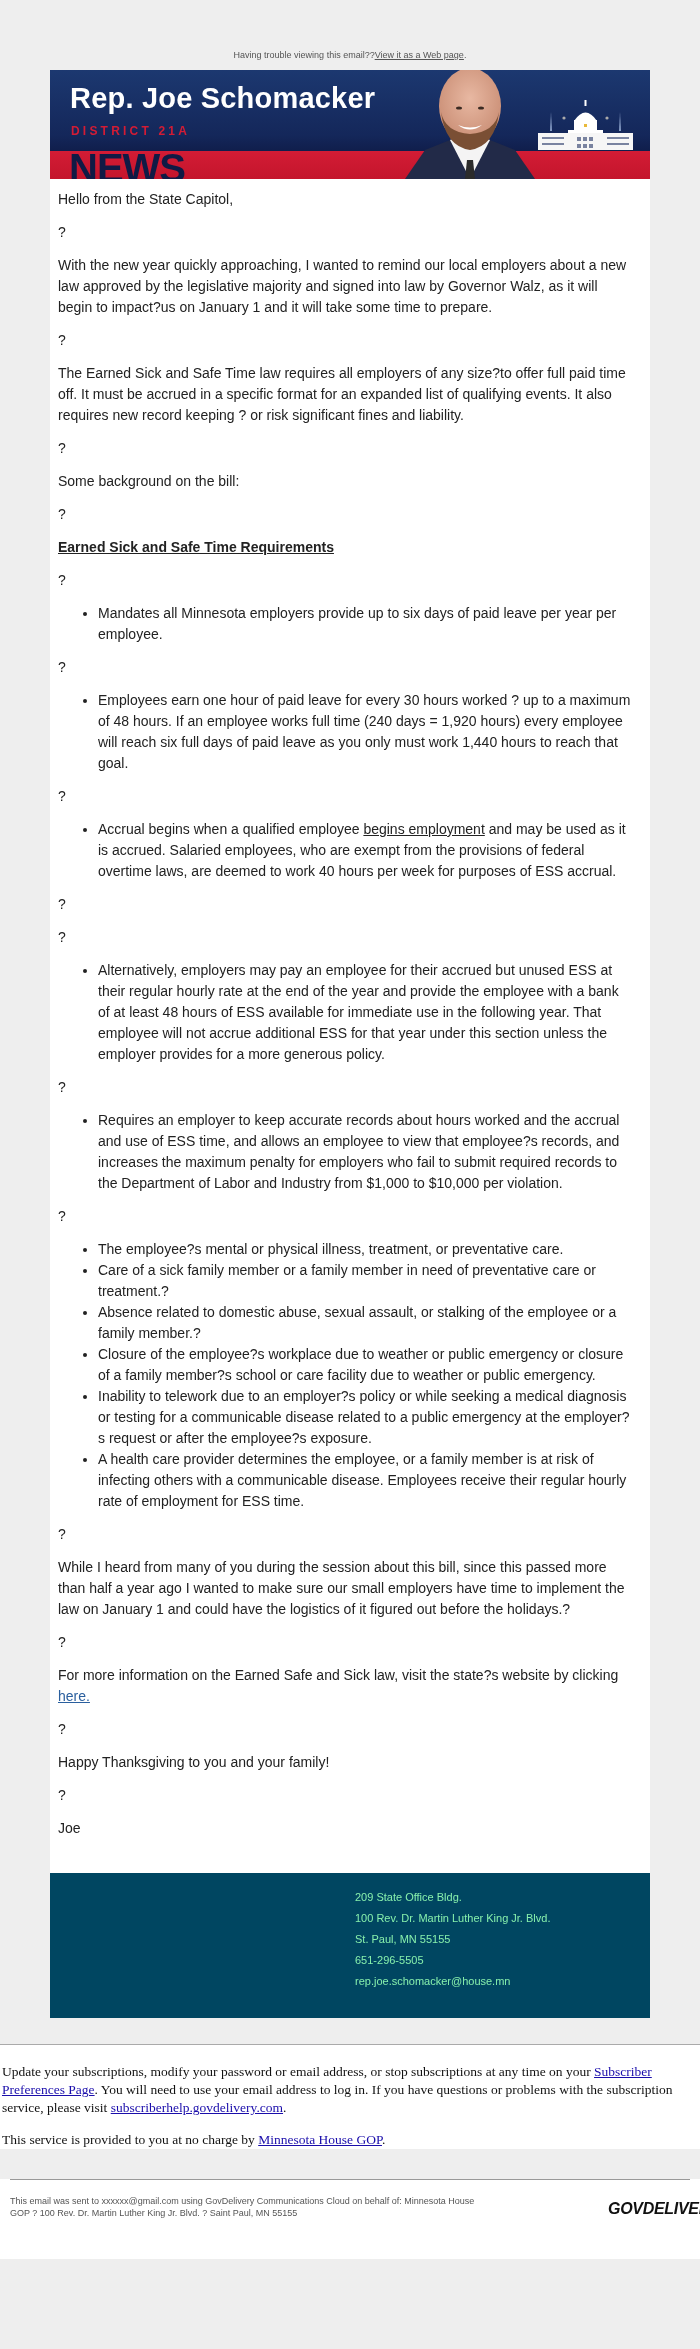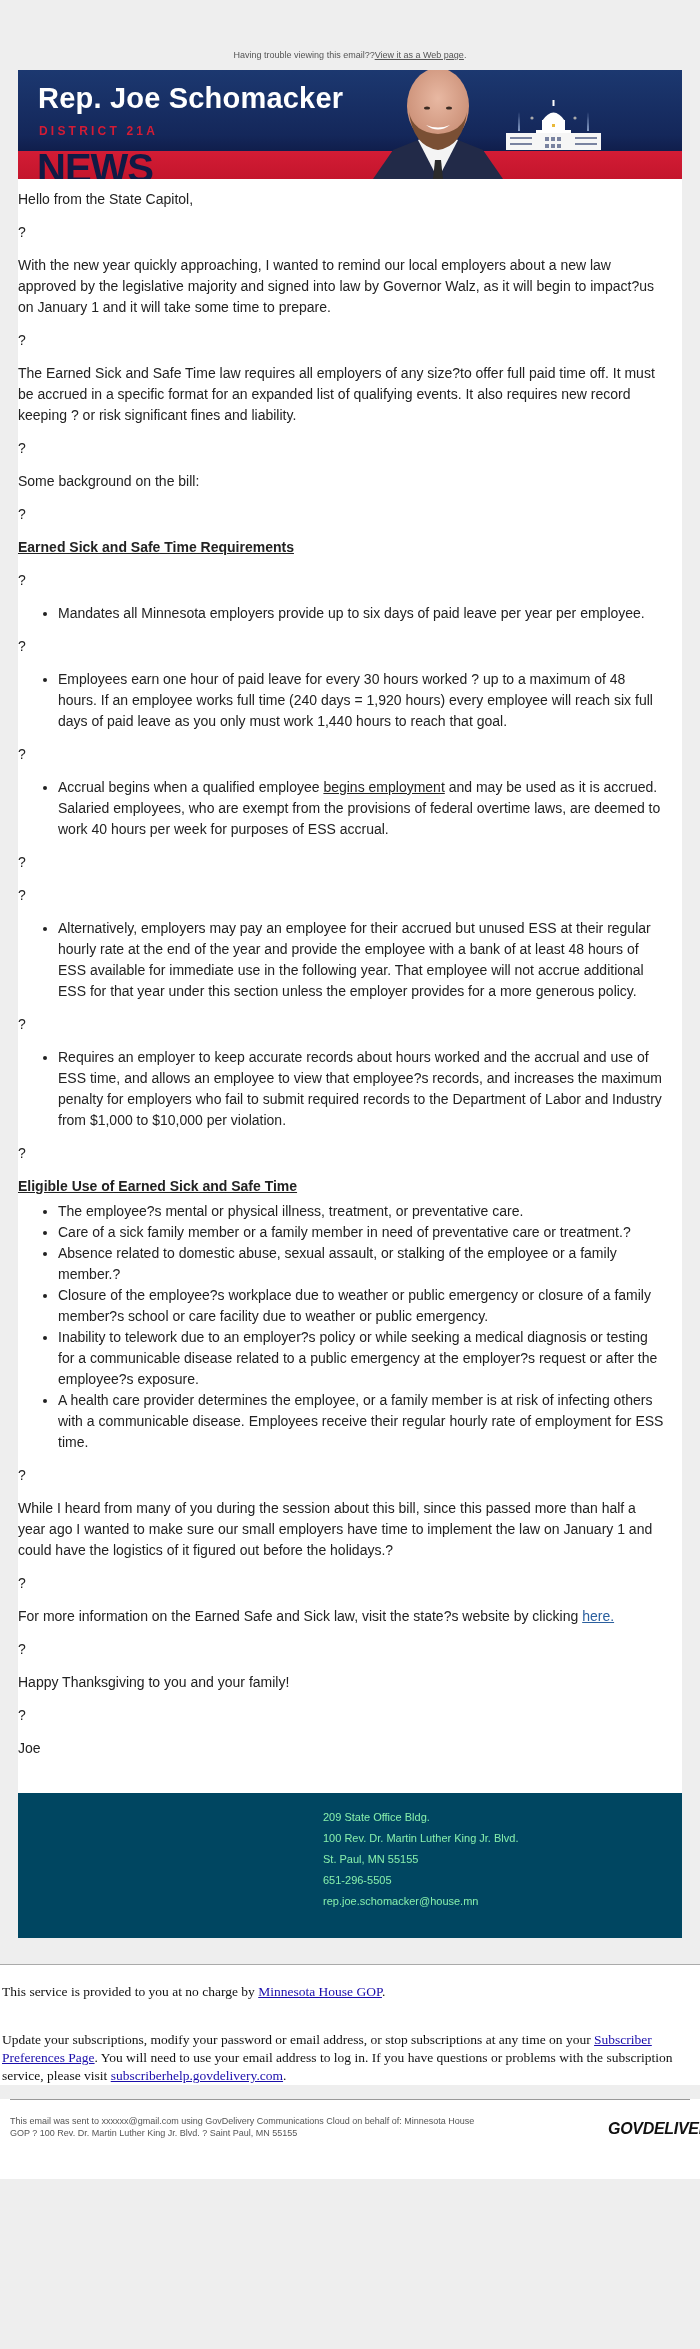--- a/index.html
+++ b/index.html
@@ -10,21 +10,21 @@
     color: #222;
   }
   .preheader {
     text-align: center;
     font-size: 9px;
     color: #555;
     padding-top: 50px;
     height: 20px;
   }
   .preheader a { color: #555; text-decoration: underline; }
-  .wrapper { width: 664px; margin: 0 auto; }
+  .wrapper { width: 600px; margin: 0 auto; }
   .banner {
     position: relative;
     height: 109px;
     background: linear-gradient(180deg, #1c3870 0%, #14275a 60%, #101e4c 74%, #d31c35 74%, #c4152c 100%);
     overflow: hidden;
   }
   .banner .name {
     position: absolute; left: 20px; top: 12px;
     color: #fff; font-weight: bold; font-size: 29px; letter-spacing: 0.2px;
   }
@@ -38,21 +38,21 @@
     line-height: 40px;
   }
   .banner .portrait {
     position: absolute; left: 345px; top: 0; width: 150px; height: 109px;
   }
   .banner .capitol {
     position: absolute; left: 488px; top: 30px; width: 95px; height: 50px;
   }
   .content {
     background: #fff;
-    padding: 10px 16px 18px 0;
+    padding: 10px 16px 18px 8px;
     font-size: 14px;
     line-height: 21px;
   }
   .content p { margin: 0 0 12px 0; }
   .content .q { margin: 0 0 12px 0; }
   .content h3 {
     font-size: 14px; font-weight: bold; text-decoration: underline;
     margin: 0 0 12px 0;
   }
   .content ul { margin: 0 0 12px 0; padding-left: 40px; }
@@ -178,21 +178,20 @@
     <p class="q">?</p>
     <ul>
       <li>Alternatively, employers may pay an employee for their accrued but unused ESS at their regular hourly rate at the end of the year and provide the employee with a bank of at least 48 hours of ESS available for immediate use in the following year. That employee will not accrue additional ESS for that year under this section unless the employer provides for a more generous policy.</li>
     </ul>
     <p class="q">?</p>
     <ul>
       <li>Requires an employer to keep accurate records about hours worked and the accrual and use of ESS time, and allows an employee to view that employee?s records, and increases the maximum penalty for employers who fail to submit required records to the Department of Labor and Industry from $1,000 to $10,000 per violation.</li>
     </ul>
     <p class="q">?</p>
 
-    <h3 style="margin-bottom:4px">Eligible Use of Earned Sick and Safe Time</h3>
     <ul class="tight">
       <li>The employee?s mental or physical illness, treatment, or preventative care.</li>
       <li>Care of a sick family member or a family member in need of preventative care or treatment.?</li>
       <li>Absence related to domestic abuse, sexual assault, or stalking of the employee or a family member.?</li>
       <li>Closure of the employee?s workplace due to weather or public emergency or closure of a family member?s school or care facility due to weather or public emergency.</li>
       <li>Inability to telework due to an employer?s policy or while seeking a medical diagnosis or testing for a communicable disease related to a public emergency at the employer?s request or after the employee?s exposure.</li>
       <li>A health care provider determines the employee, or a family member is at risk of infecting others with a communicable disease. Employees receive their regular hourly rate of employment for ESS time.</li>
     </ul>
     <p class="q">?</p>
     <p>While I heard from many of you during the session about this bill, since this passed more than half a year ago I wanted to make sure our small employers have time to implement the law on January 1 and could have the logistics of it figured out before the holidays.?</p>
@@ -212,22 +211,22 @@
       <div>651-296-5505</div>
       <div>rep.joe.schomacker@house.mn</div>
     </div>
   </div>
 </div>
 
 <div class="gap"></div>
 <hr class="sep">
 
 <div class="subs">
+  <p><span>Update your subscriptions, modify your password or email address, or stop subscriptions at any time on your </span><a href="#">Subscriber Preferences Page</a><span>. You will need to use your email address to log in. If you have questions or problems with the subscription service, please visit </span><a href="#">subscriberhelp.govdelivery.com</a><span>.</span></p>
   <p style="margin-bottom:30px"><span>This service is provided to you at no charge by </span><a href="#">Minnesota House GOP</a><span>.</span></p>
-  <p><span>Update your subscriptions, modify your password or email address, or stop subscriptions at any time on your </span><a href="#">Subscriber Preferences Page</a><span>. You will need to use your email address to log in. If you have questions or problems with the subscription service, please visit </span><a href="#">subscriberhelp.govdelivery.com</a><span>.</span></p>
 </div>
 
 <div class="legal">
   <hr>
   <div class="txt">This email was sent to xxxxxx@gmail.com using GovDelivery Communications Cloud on behalf of: Minnesota House GOP ? 100 Rev. Dr. Martin Luther King Jr. Blvd. ? Saint Paul, MN 55155</div>
   <div class="logo">
     <span>GOVDELIVERY</span>
     <svg class="env" viewBox="0 0 10 8">
       <rect x="0.5" y="0.5" width="9" height="7" fill="#111"></rect>
       <path d="M1 1 L5 4.5 L9 1 M1 7 L4 4 M9 7 L6 4" stroke="#fff" stroke-width="0.8" fill="none"></path>

